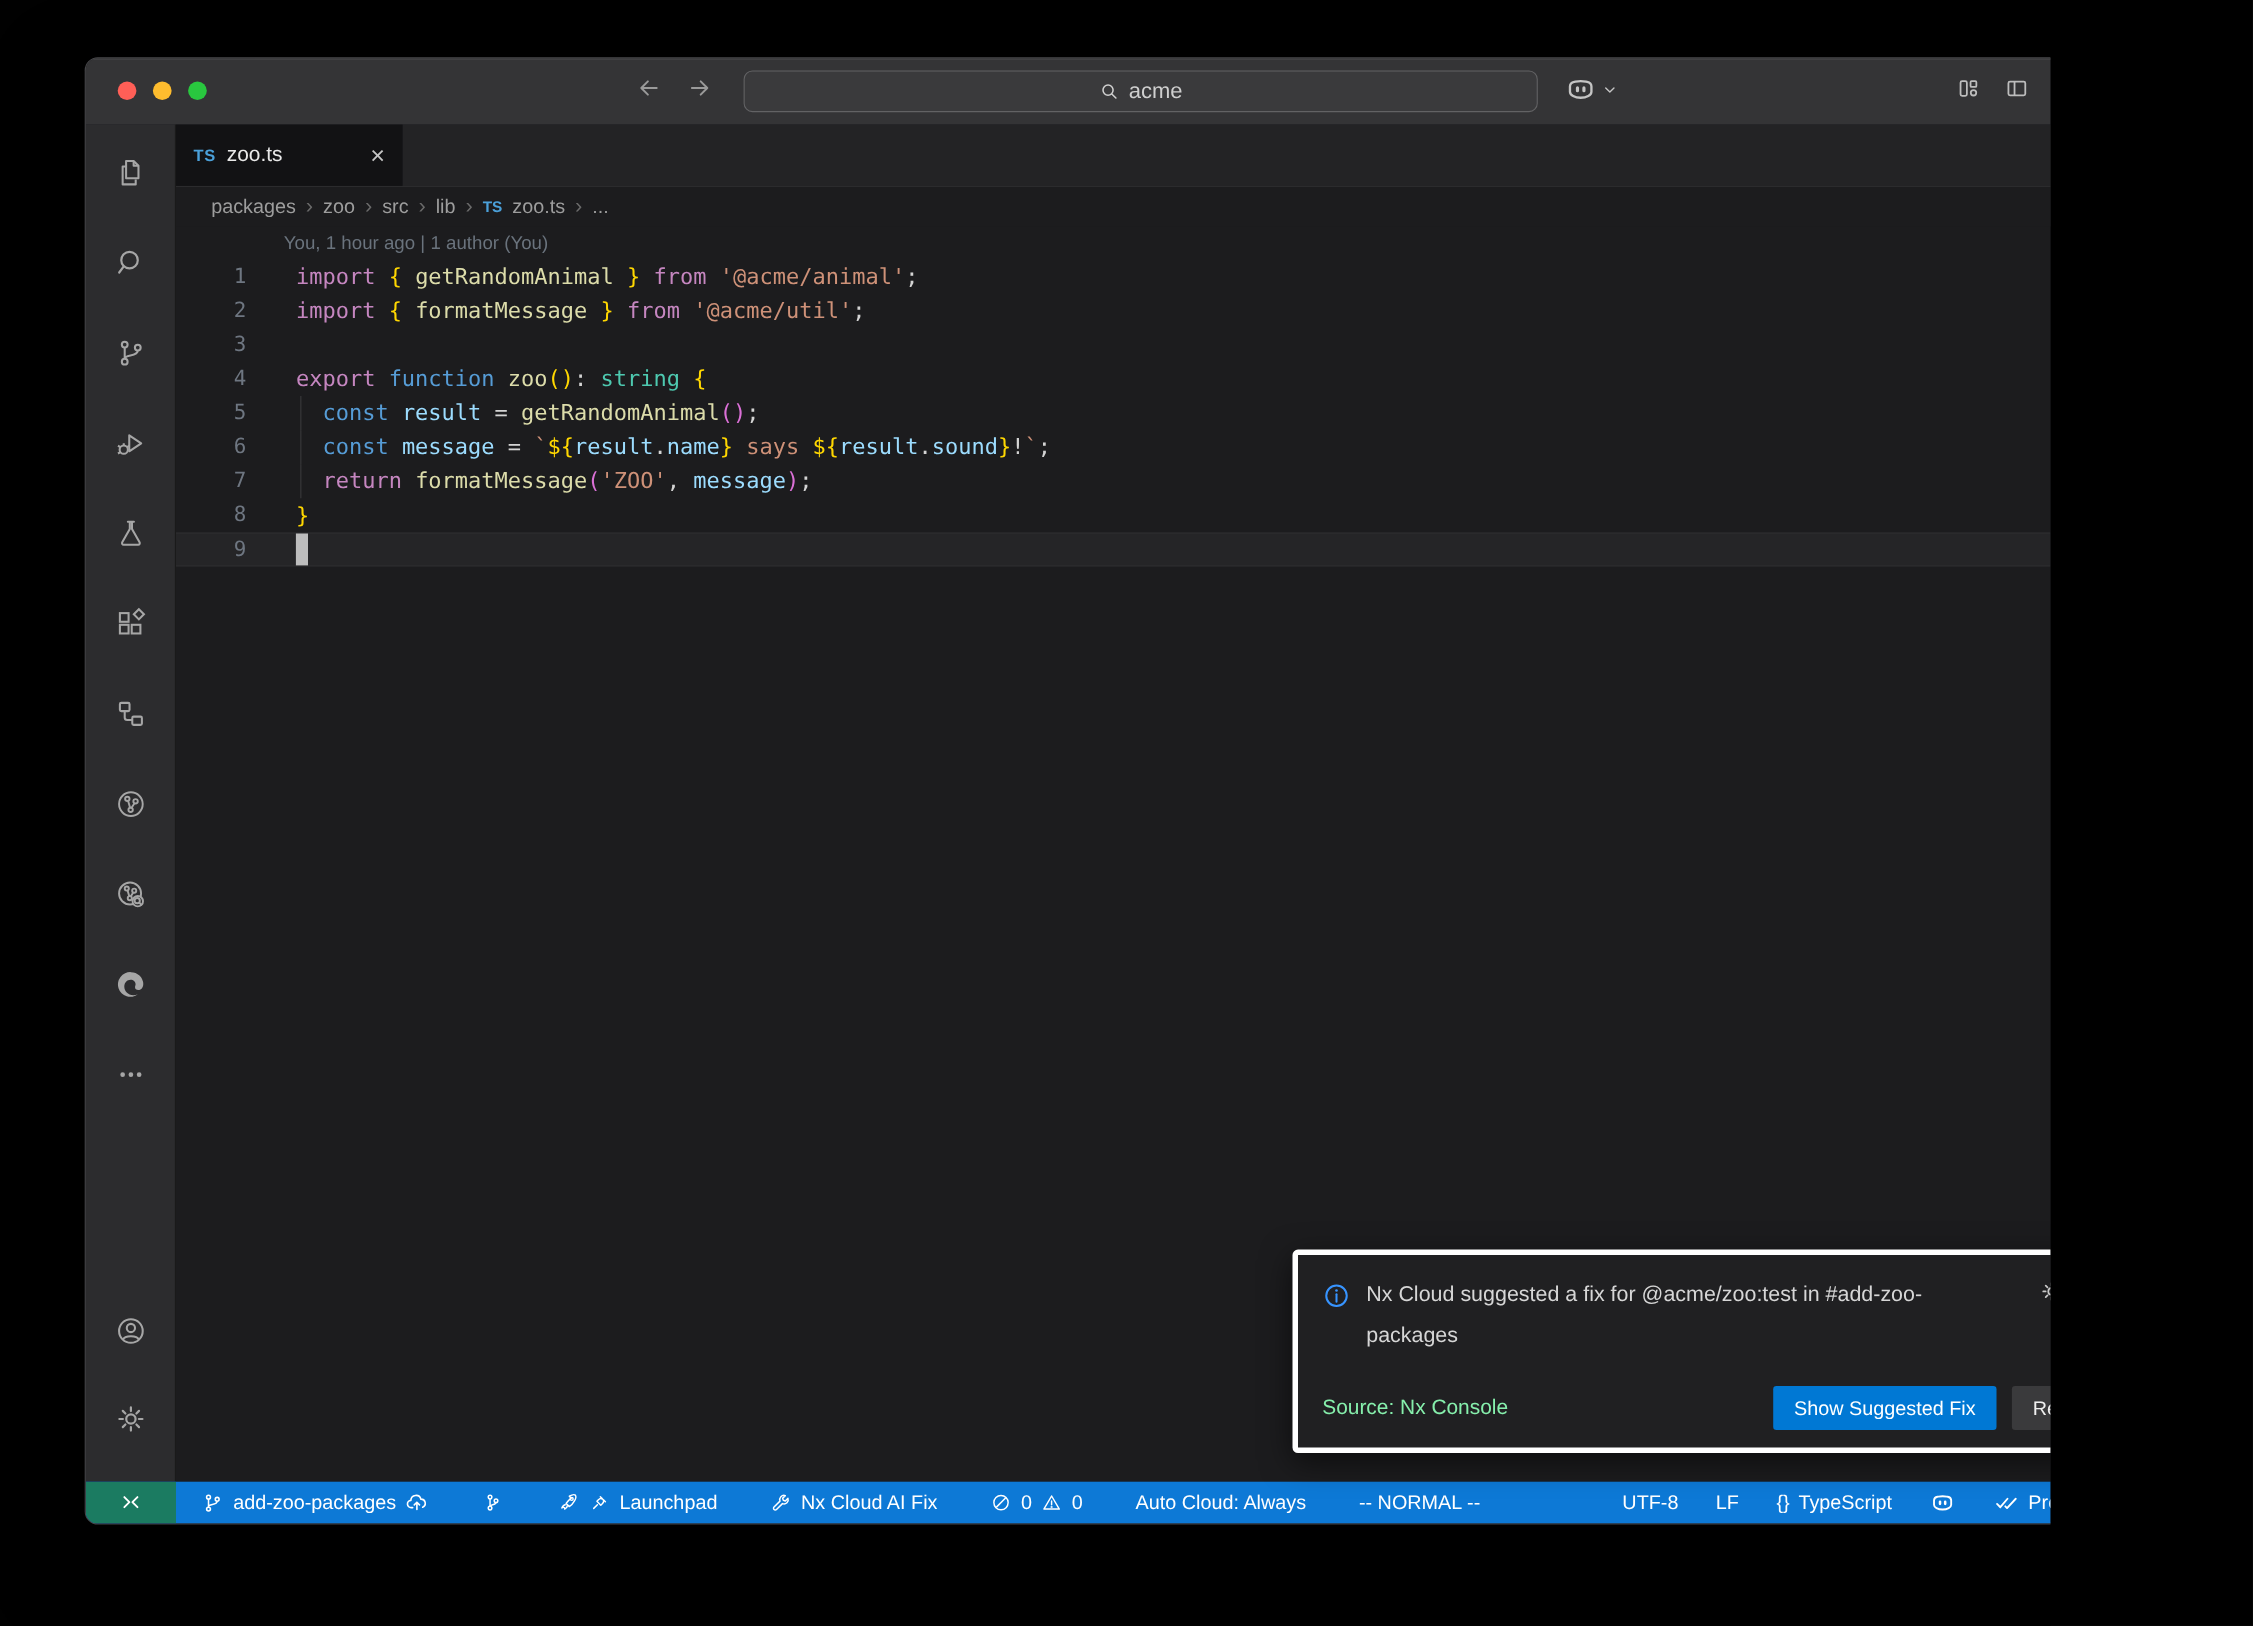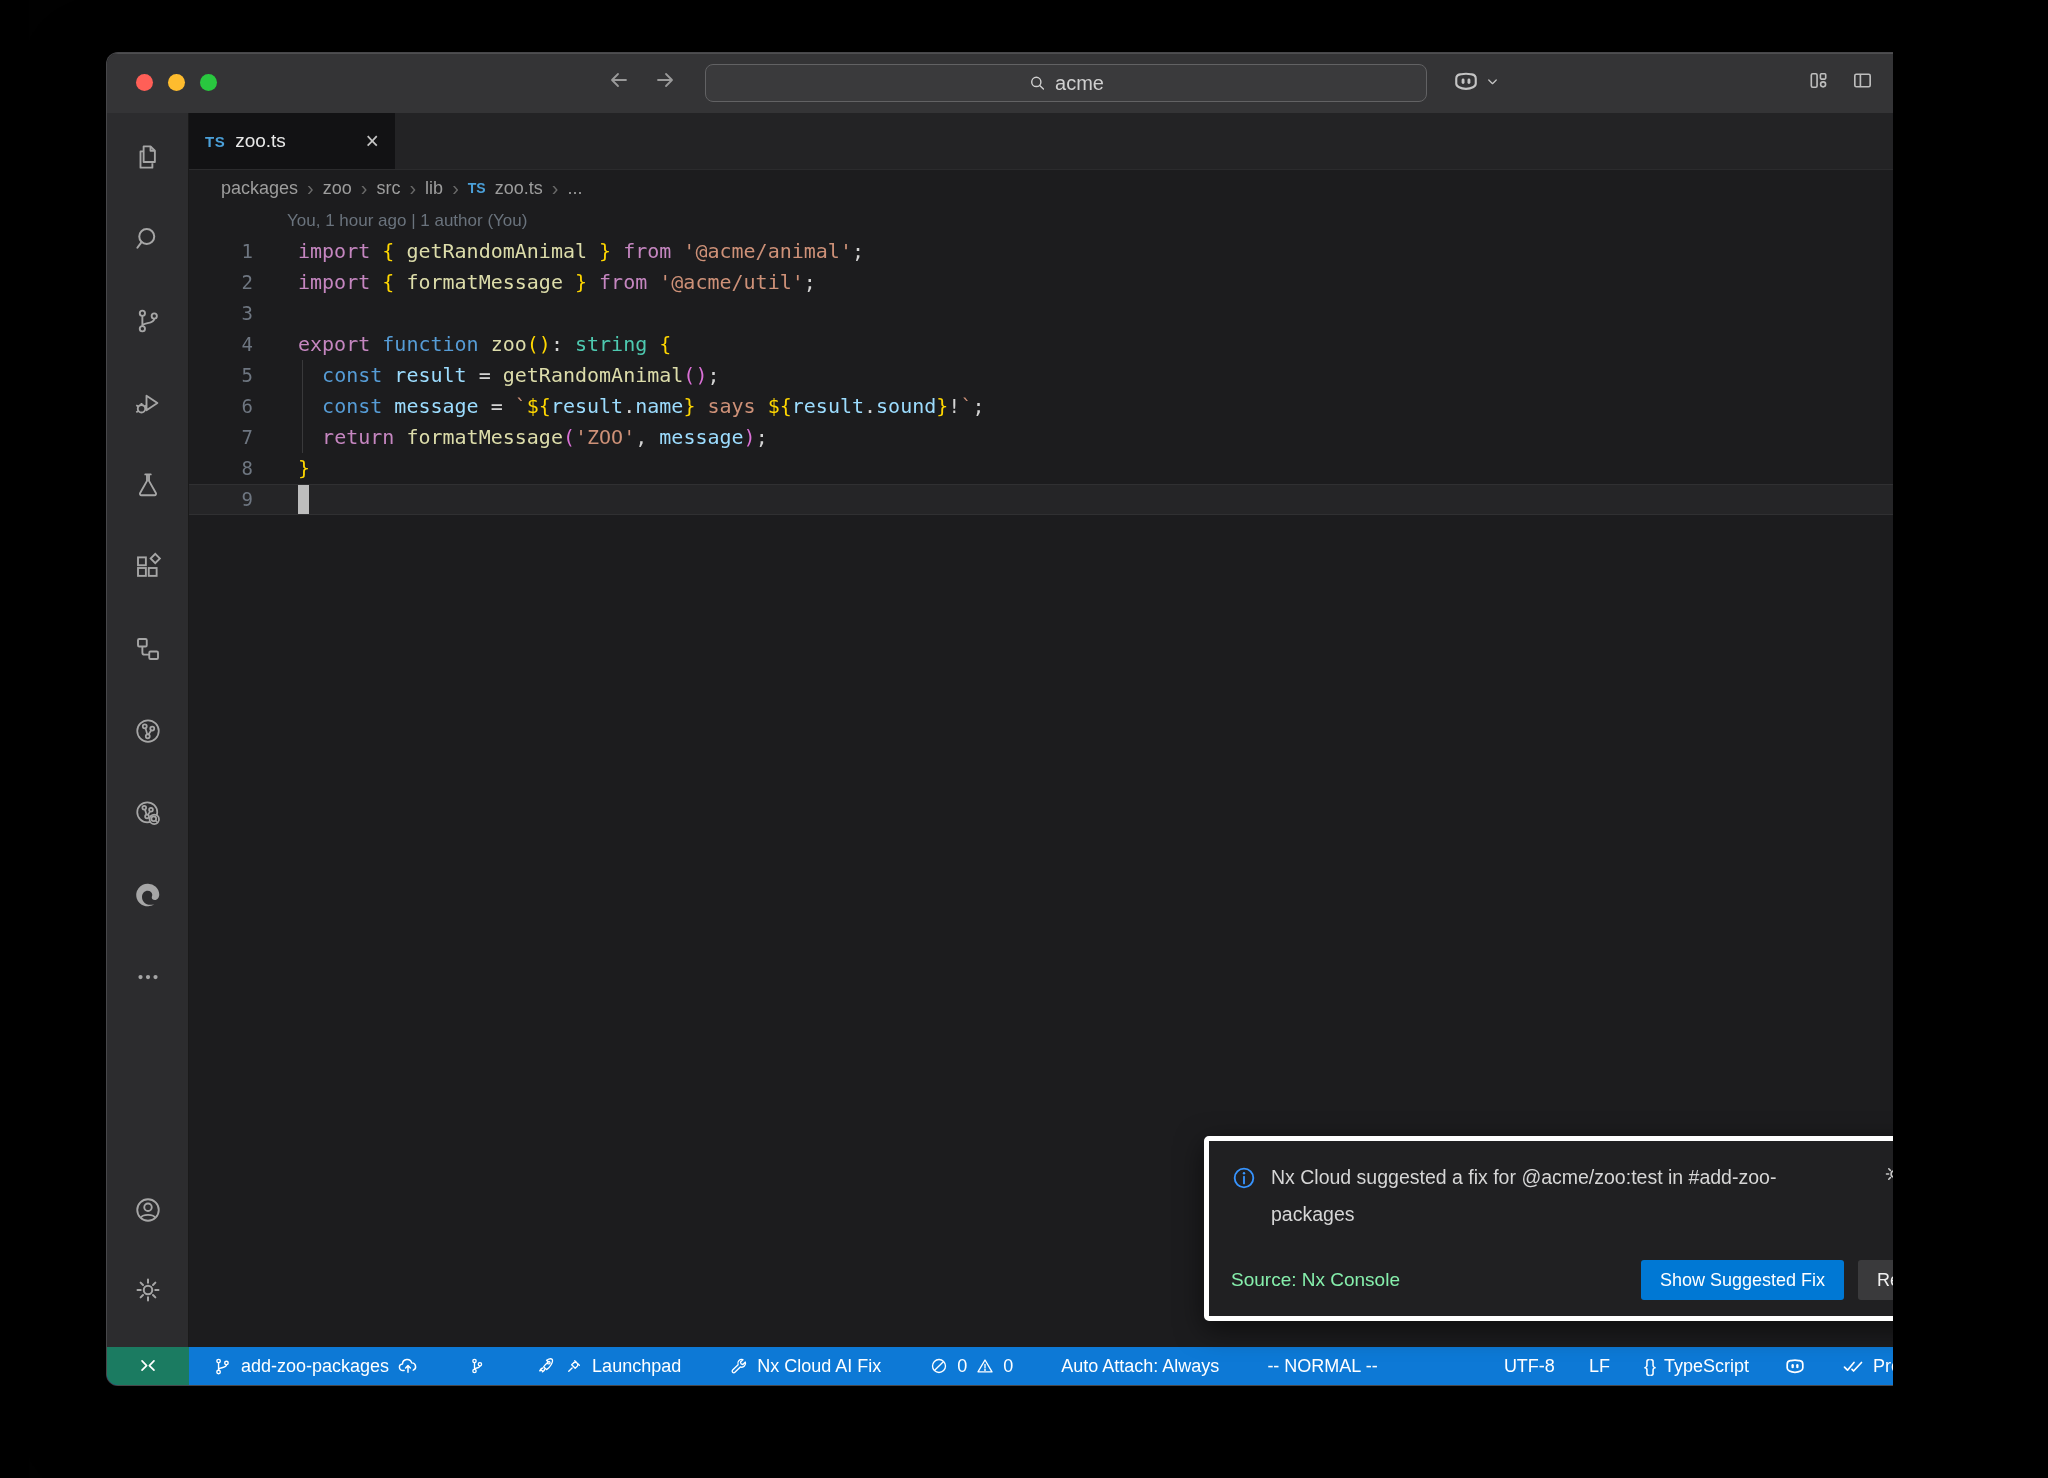--- a/index.html
+++ b/index.html
@@ -3,21 +3,21 @@
 <meta charset="utf-8">
 <style>
   :root{
     --c-accent:#0078d4; --c-statusbar:#0d79d6; --c-remote:#1b7b61;
     --c-keyword:#C586C0; --c-keyword2:#569CD6; --c-func:#DCDCAA; --c-variable:#9CDCFE;
     --c-string:#CE9178; --c-type:#4EC9B0; --c-gold:#FFD700; --c-magenta:#DA70D6;
     --c-plain:#D4D4D4; --c-lineno:#6E7681; --c-info:#3794FF;
   }
   *{margin:0;padding:0;box-sizing:border-box;}
   body{background:#000;font-family:"Liberation Sans",sans-serif;}
-  .stage{position:relative;width:1864px;height:1478px;background:#010101;overflow:hidden;margin-left:29px;}
+  .stage{position:relative;width:1864px;height:1478px;background:#010101;overflow:hidden;}
   .window{position:absolute;left:78px;top:53px;width:1889px;height:1332px;border-radius:11px;
     background:#1c1c1e;display:flex;flex-direction:column;overflow:hidden;
     box-shadow:0 0 0 1px #47474a, 0 30px 80px rgba(0,0,0,.7);}
   
   .titlebar{position:relative;height:60px;flex:none;background:#343436;box-shadow:inset 0 1px 0 rgba(255,255,255,.13);}
   .traffic{position:absolute;left:29px;top:21px;display:flex;gap:15px;}
   .tl{width:17px;height:17px;border-radius:50%;}
   .tl.red{background:#FF5F57;} .tl.yellow{background:#FEBC2E;} .tl.green{background:#29C73F;}
   .nav-arrows{position:absolute;left:500px;top:15px;display:flex;gap:22px;color:#9a9a9a;}
   .searchbox{position:absolute;left:598px;top:11px;width:722px;height:38px;border-radius:8px;
@@ -441,21 +441,21 @@
         <span>
             <svg width="20" height="20" viewBox="0 0 24 24" fill="none" stroke="currentColor" stroke-width="1.6" stroke-linejoin="round">
               <path d="M12 4.8 20.4 19H3.6z"></path>
               <path d="M12 10.2v4.2" stroke-linecap="round"></path>
               <circle cx="12" cy="16.8" r=".4" fill="currentColor"></circle>
             </svg>
           </span>
         <span>0</span>
       </div>
       <div class="sb-item gap-l">
-        <span>Auto Attach: Always</span>
+        <span>Auto Cloud: Always</span>
       </div>
       <div class="sb-item gap-l">
         <span>-- NORMAL --</span>
       </div>
       <div class="sb-spacer"></div>
       <div class="sb-item">
         <span>UTF-8</span>
       </div>
       <div class="sb-item gap-m">
         <span>LF</span>

